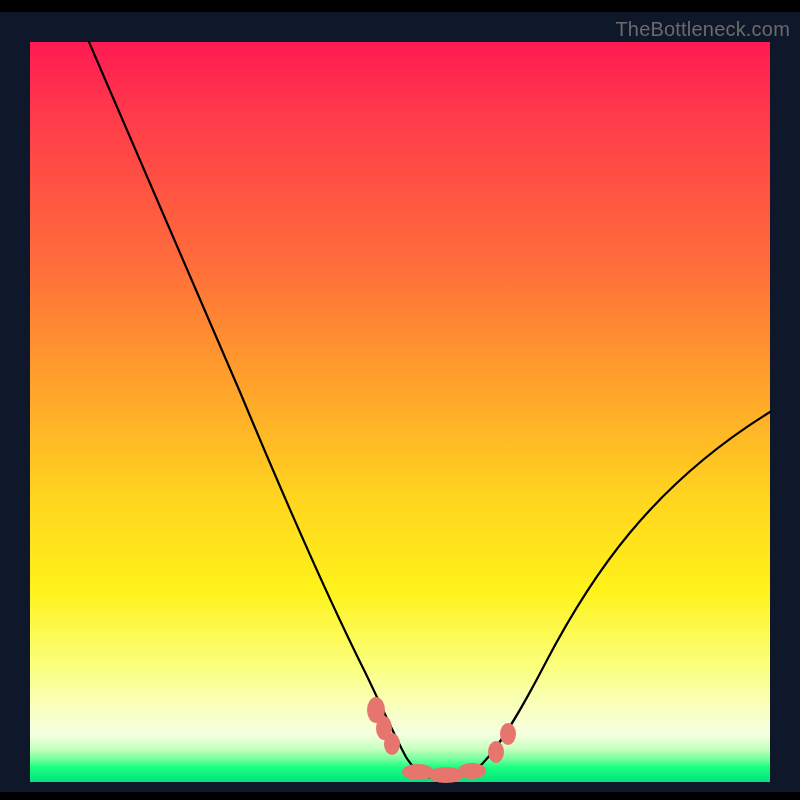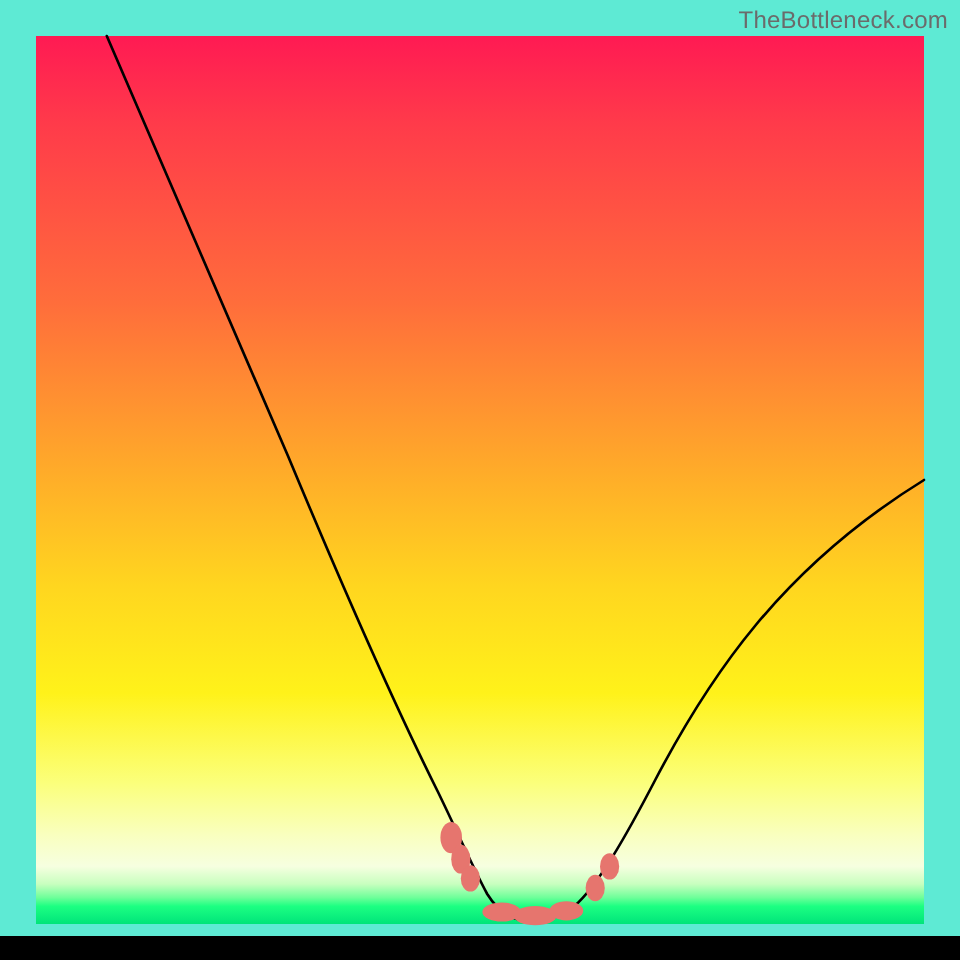--- a/index.html
+++ b/index.html
@@ -6,25 +6,25 @@
     margin: 0;
     padding: 0;
     width: 800px;
     height: 800px;
     overflow: hidden;
     background: #000;
     font-family: Arial, Helvetica, sans-serif;
   }
   .frame {
     position: absolute;
-    top: 0;
+    top: 12px;
     left: 0;
     width: 800px;
     height: 780px;
-    background: #5eead4;
+    background: #0f172a;
   }
   .plot-area {
     position: absolute;
     top: 30px;
     left: 30px;
     width: 740px;
     height: 740px;
     
     background: linear-gradient(
       to bottom,

